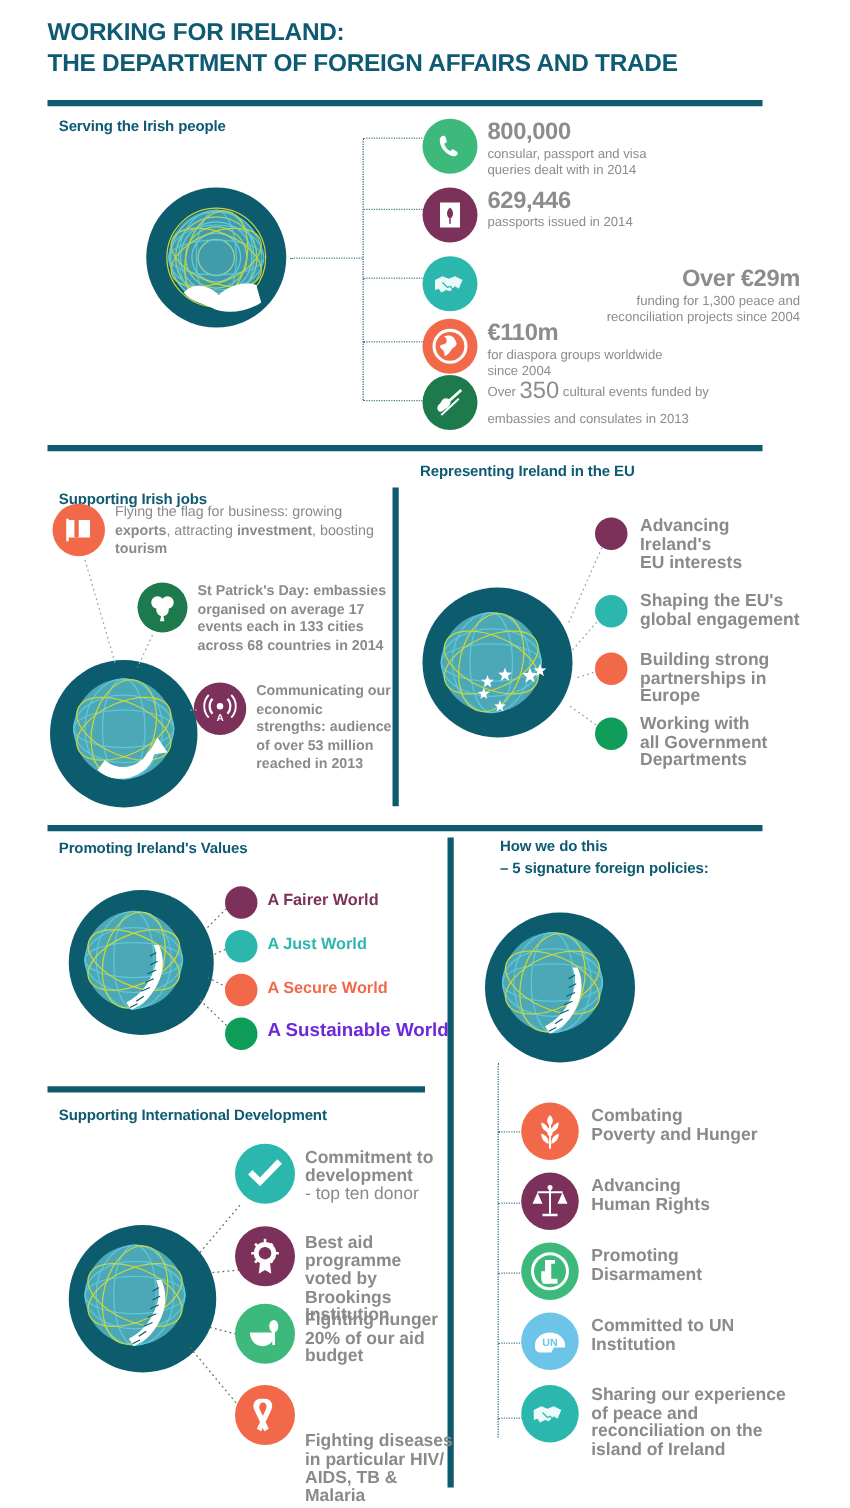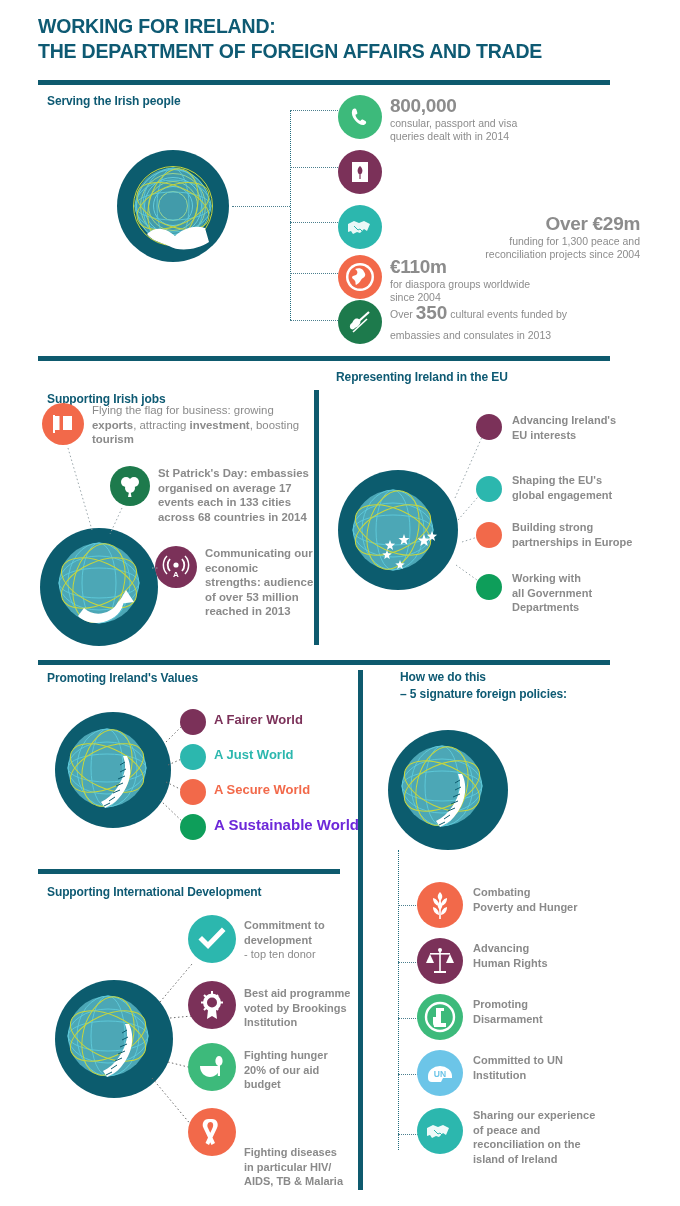--- a/index.html
+++ b/index.html
@@ -33,29 +33,29 @@
 
   
   .ic{position:absolute;border-radius:50%;display:flex;align-items:center;justify-content:center;}
   .ic svg{display:block;}
 
   
   .stat{position:absolute;left:390px;width:250px;}
   .stat .big{color:#8c8c8c;font-weight:bold;font-size:19px;line-height:21px;letter-spacing:-.3px;}
   .stat .sub{color:#8c8c8c;font-size:10.5px;line-height:12.5px;margin-top:1px;}
   .stat.inline .line{color:#8c8c8c;font-size:10.5px;line-height:13px;}
-  .stat.inline .line b{font-size:19px;font-weight:bold;vertical-align:-1px;margin-top:18px;}
+  .stat.inline .line b{font-size:19px;font-weight:normal;vertical-align:-1px;margin-top:18px;}
 
   
   .tx{position:absolute;color:#8a8a8a;font-size:11.4px;line-height:14.6px;}
   .tx b{color:#8a8a8a;font-weight:bold;}
   .tx.bold{font-weight:bold;}
 
   
-  .lbl{position:absolute;font-size:11px;line-height:14.6px;font-weight:bold;color:#8a8a8a;}
+  .lbl{position:absolute;font-size:14px;line-height:14.6px;font-weight:bold;color:#8a8a8a;}
 
   
   .dot-h{position:absolute;border-top:1.4px dotted #4c7f8e;}
   .dot-v{position:absolute;border-left:1.4px dotted #1f6a7c;}
 </style>
 </head>
 <body>
 
 <div class="page">
 
@@ -113,20 +113,24 @@
 queries dealt with in 2014</div>
   </div>
 
   <div class="ic" style="left:338px;top:150px;width:44px;height:44px;background:#7b3159;">
     <svg width="22" height="24" viewBox="0 0 22 24">
         <rect x="3" y="2" width="16" height="20" fill="#fff"></rect>
         <path d="M11 6c-1.6 1.2-2.4 3-2.4 4.7 0 1.9 1 3.4 2.4 4.4 1.4-1 2.4-2.5 2.4-4.4C13.4 9 12.6 7.2 11 6z" fill="#7b3159"></path>
         <rect x="10.4" y="15" width="1.2" height="4" fill="#7b3159"></rect>
       </svg>
   </div>
+  <div class="stat" style="top:150px;">
+    <div class="big">629,446</div>
+    <div class="sub" style="white-space:pre-line;">passports issued in 2014</div>
+  </div>
 
   <div class="ic" style="left:338px;top:205px;width:44px;height:44px;background:#2cb7ae;">
     <svg width="28" height="20" viewBox="0 0 28 20">
         <path d="M2 7l6-3 5 2 5-2 6 3-3 7-3-2-4 4-3-1-4 2-2-3-3 1z" fill="#fff" opacity=".9"></path>
         <path d="M8 9l4 4 2-1 3 3" stroke="#2cb7ae" stroke-width="1" fill="none"></path>
       </svg>
   </div>
   <div class="stat" style="top:213px;text-align:right;">
     <div class="big">Over €29m</div>
     <div class="sub" style="white-space:pre-line;">funding for 1,300 peace and

